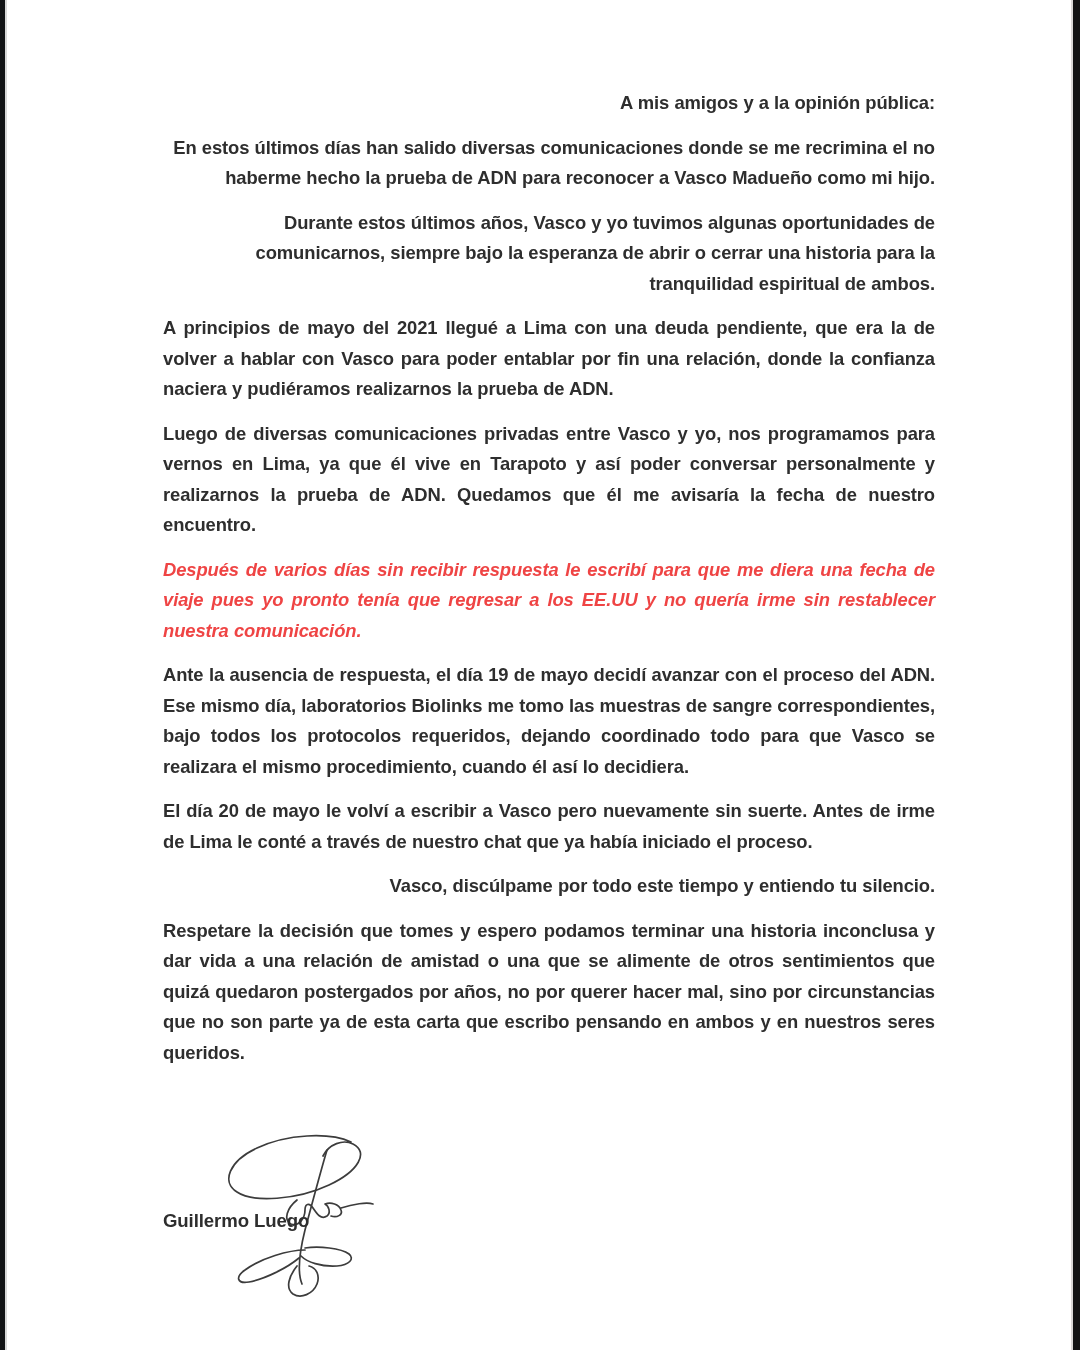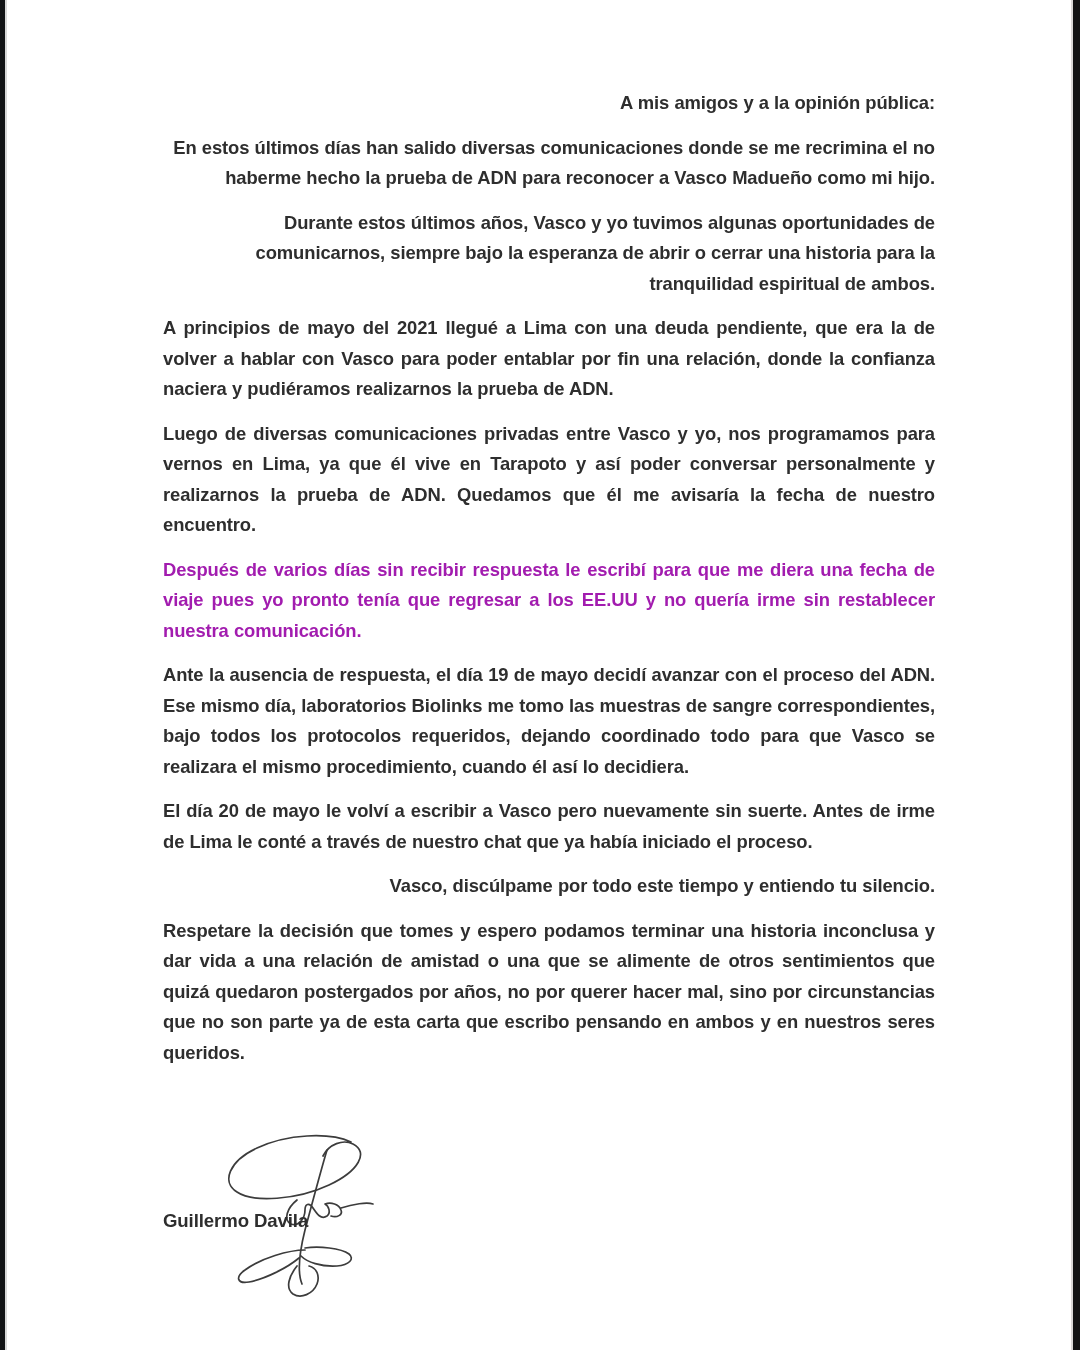--- a/index.html
+++ b/index.html
@@ -52,21 +52,22 @@
     word-spacing: 0.2px;
     -webkit-font-smoothing: antialiased;
   }
   .para.no-justify {
     text-align: right;
   }
   .para.gap-before {
     margin-top: 44px;
   }
   .para.faded {
-    color: #a21caf;
+    color: #ef4444;
+    font-style: italic;
   }
 
   
   .sig-block {
     position: absolute;
     left: 163px;
     top: 1132px;
     width: 420px;
     height: 190px;
   }
@@ -144,17 +145,17 @@
                  C 34 151, 36 158, 48 156 C 64 153, 86 142, 98 132"></path>
 
         <path d="M104 122 C 118 120, 140 122, 148 128
                  C 154 133, 148 139, 136 140 C 120 141, 106 136, 100 130"></path>
 
         <path d="M96 140 C 88 150, 84 162, 92 168
                  C 100 173, 112 168, 116 158 C 119 150, 116 142, 108 140"></path>
       </g>
     </svg>
 
-    <div class="sig-name">Guillermo Davila</div>
+    <div class="sig-name">Guillermo Luego</div>
 
   </div>
 
 </div>
 
 </body></html>

